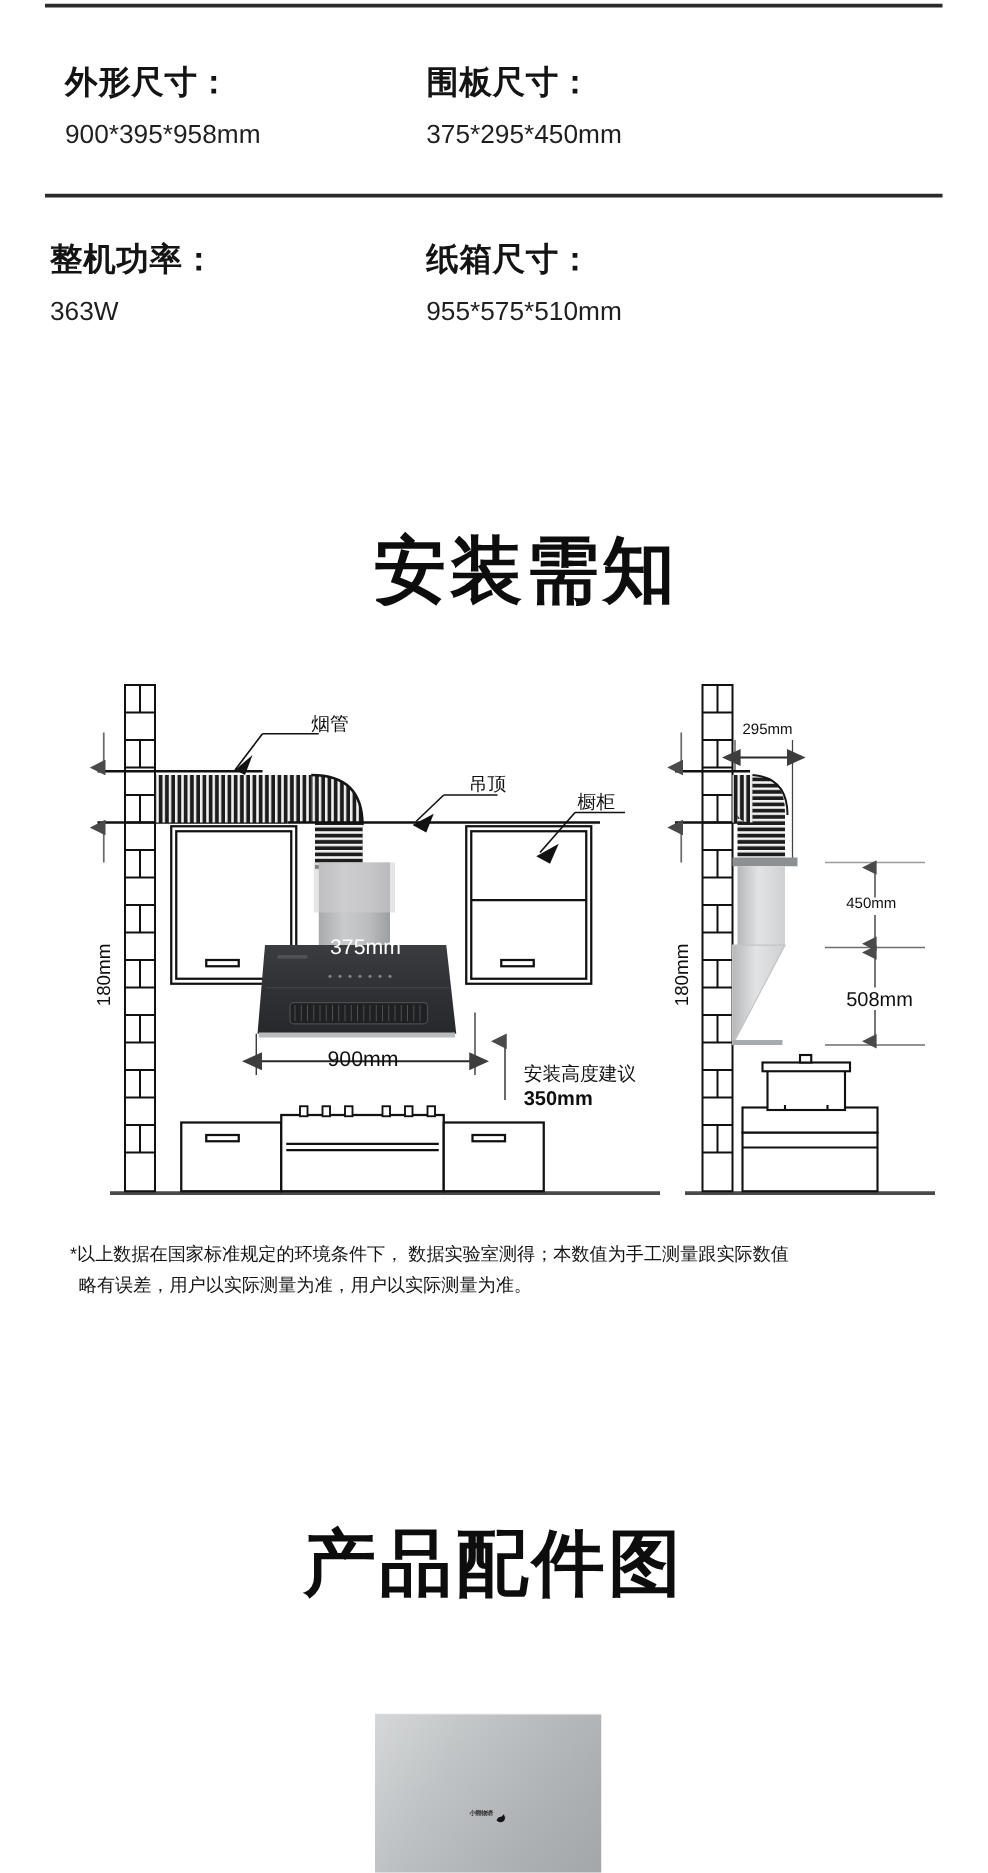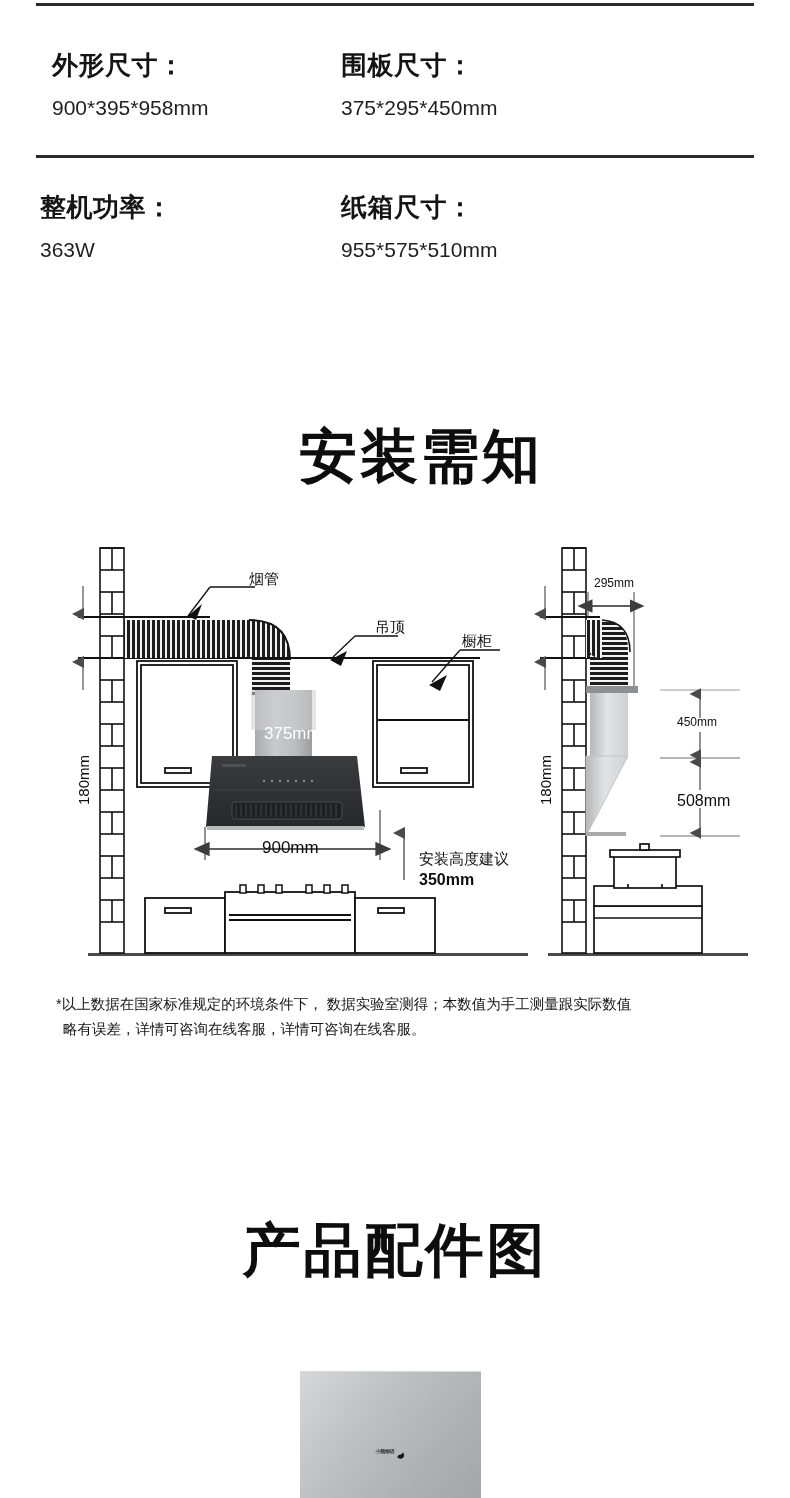--- a/index.html
+++ b/index.html
@@ -433,34 +433,34 @@
     </g>
   </svg>
 
   <div class="dlabel" style="left:249px; top:30px;">烟管</div>
   <div class="dlabel" style="left:375px; top:78px;">吊顶</div>
   <div class="dlabel" style="left:462px; top:92px;">橱柜</div>
 
   <div class="dlabel vert" style="left:75px; top:265px;">180mm</div>
   <div class="dlabel vert" style="left:537px; top:265px;">180mm</div>
 
-  <div class="dlabel white" style="left:264px; top:184px;">375mm</div>
+  <div class="dlabel white" style="left:264px; top:208px;">375mm</div>
   <div class="dlabel" style="left:262px; top:298px; font-size:17px;">900mm</div>
 
   <div class="dlabel" style="left:594px; top:36px; font-size:12px;">295mm</div>
   <div class="dlabel" style="left:677px; top:175px; font-size:12px;">450mm</div>
   <div class="dlabel" style="left:677px; top:252px; font-size:16px;">508mm</div>
 
   <div class="dlabel" style="left:419px; top:310px;">安装高度建议</div>
   <div class="dlabel bold" style="left:419px; top:331px;">350mm</div>
 </div>
 
 <div class="disclaimer">
   <div class="l1">*以上数据在国家标准规定的环境条件下， 数据实验室测得；本数值为手工测量跟实际数值</div>
-  <div class="l2">略有误差，详情可咨询在线客服，详情可咨询在线客服。</div>
+  <div class="l2">略有误差，用户以实际测量为准，用户以实际测量为准。</div>
 </div>
 
 <div class="section-title title-parts">产品配件图</div>
 
 <div class="parts-photo">
   <div class="sheen"></div>
   <div class="brandmark">
     <span class="bm-text">小熊物语</span>
     <span class="bm-glyph">
       <svg width="9" height="9" viewBox="0 0 9 9" xmlns="http://www.w3.org/2000/svg">

